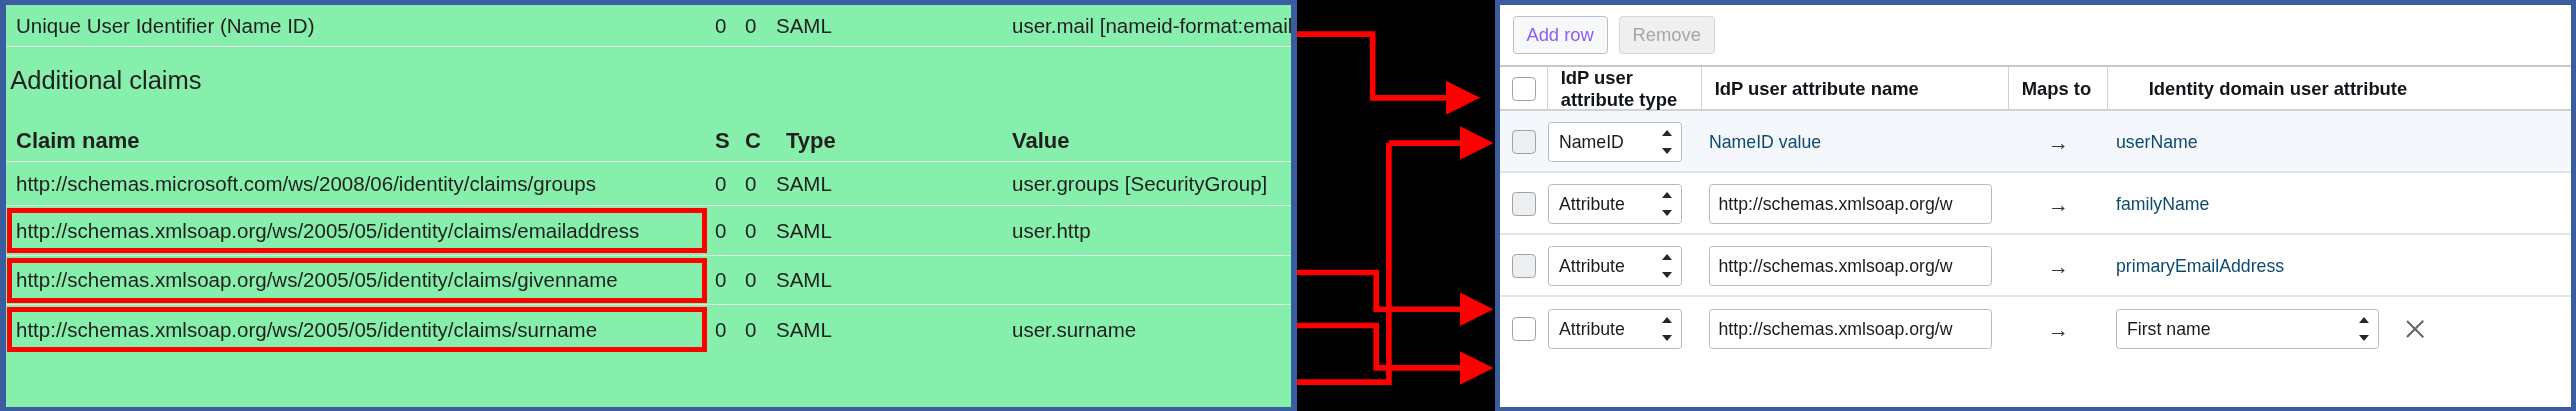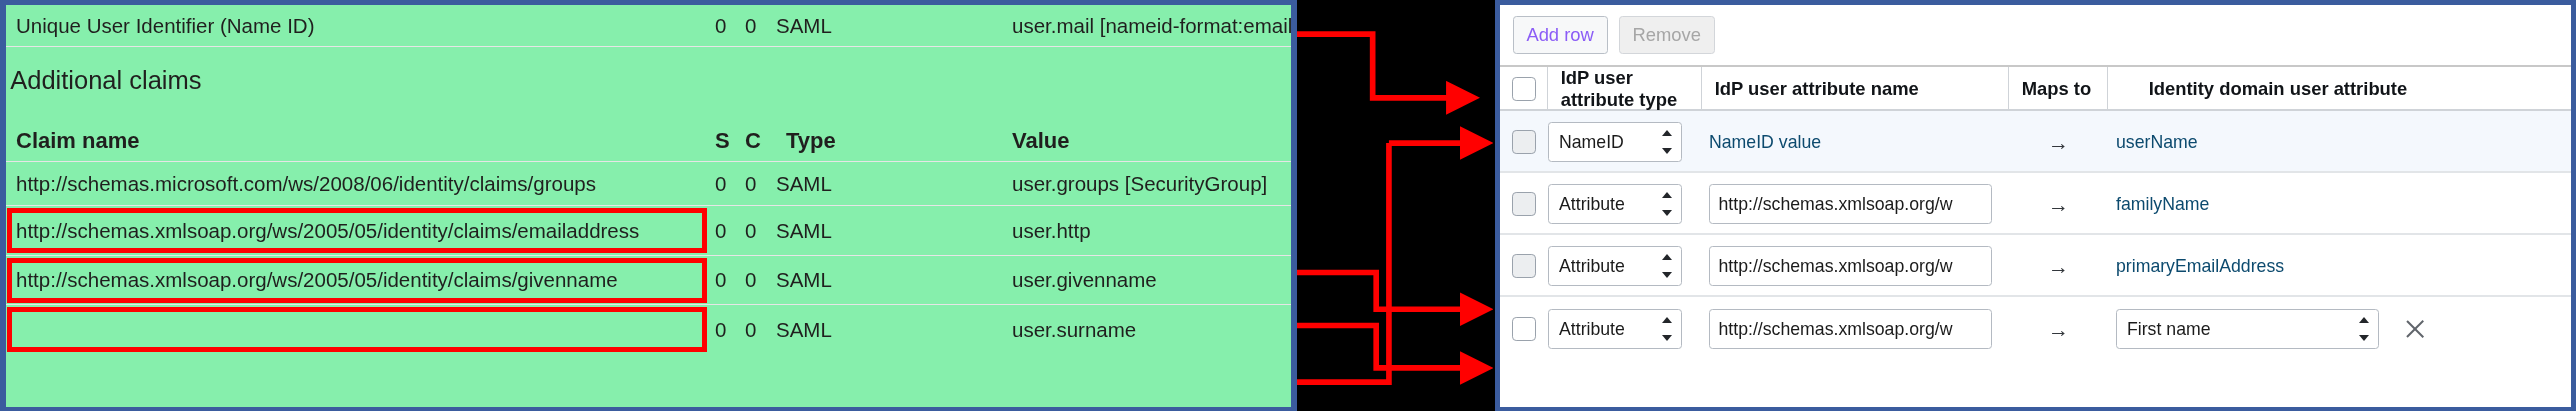--- a/index.html
+++ b/index.html
@@ -297,24 +297,24 @@
         <span class="c-c">0</span>
         <span class="c-type">SAML</span>
         <span class="c-value">user.http</span>
       </div>
 
       <div class="lp-row" style="top:250px; height:50px;">
         <span class="c-name">http://schemas.xmlsoap.org/ws/2005/05/identity/claims/givenname</span>
         <span class="c-s">0</span>
         <span class="c-c">0</span>
         <span class="c-type">SAML</span>
-        <span class="c-value">user.givenname</span>
       </div>
 
       <div class="lp-row no-border" style="top:300px; height:50px;">
+        <span class="c-name">http://schemas.xmlsoap.org/ws/2005/05/identity/claims/surname</span>
         <span class="c-s">0</span>
         <span class="c-c">0</span>
         <span class="c-type">SAML</span>
         <span class="c-value">user.surname</span>
       </div>
 
       <div class="redbox" style="left:1.4px; top:203px; width:700px; height:45px;"></div>
       <div class="redbox" style="left:1.4px; top:253px; width:700px; height:45px;"></div>
       <div class="redbox" style="left:1.4px; top:302px; width:700px; height:45px;"></div>
 

